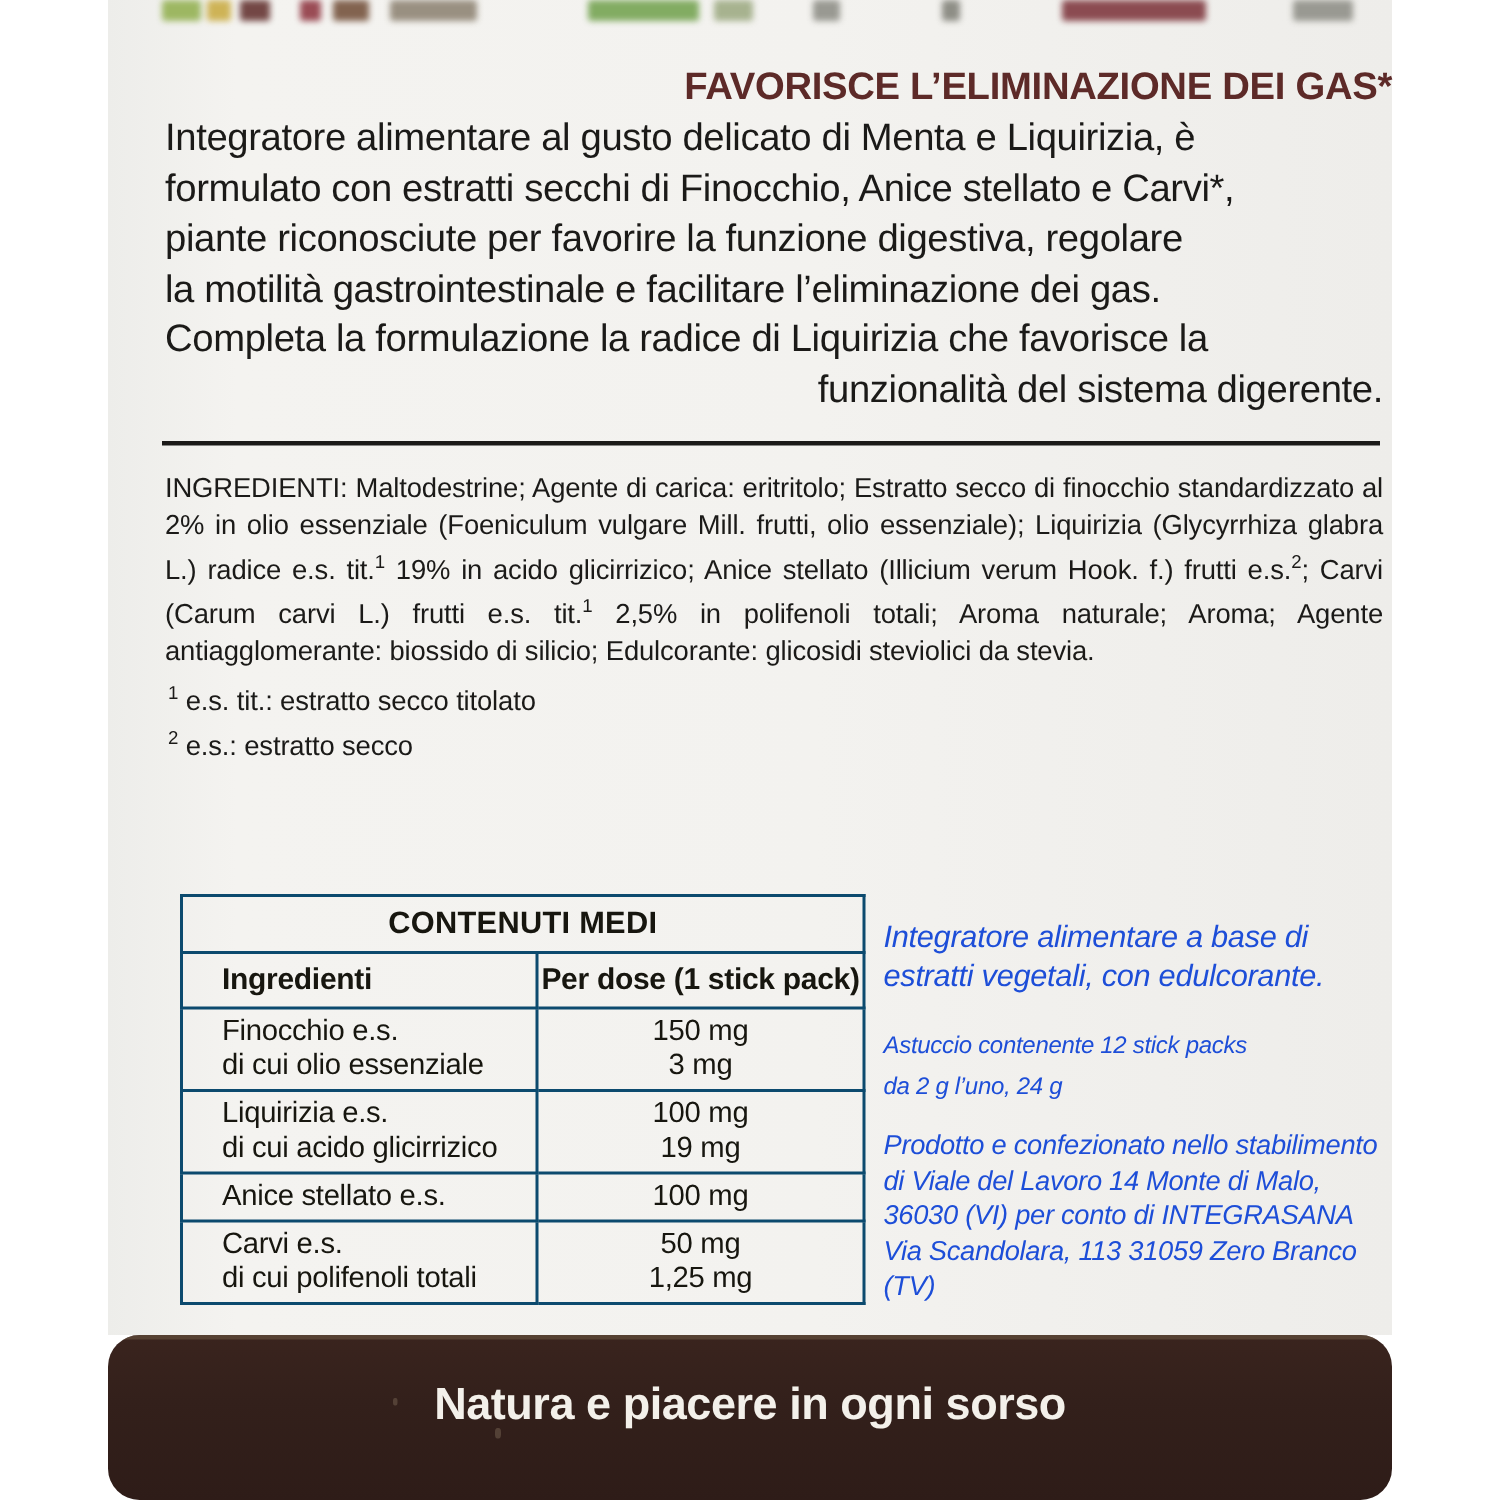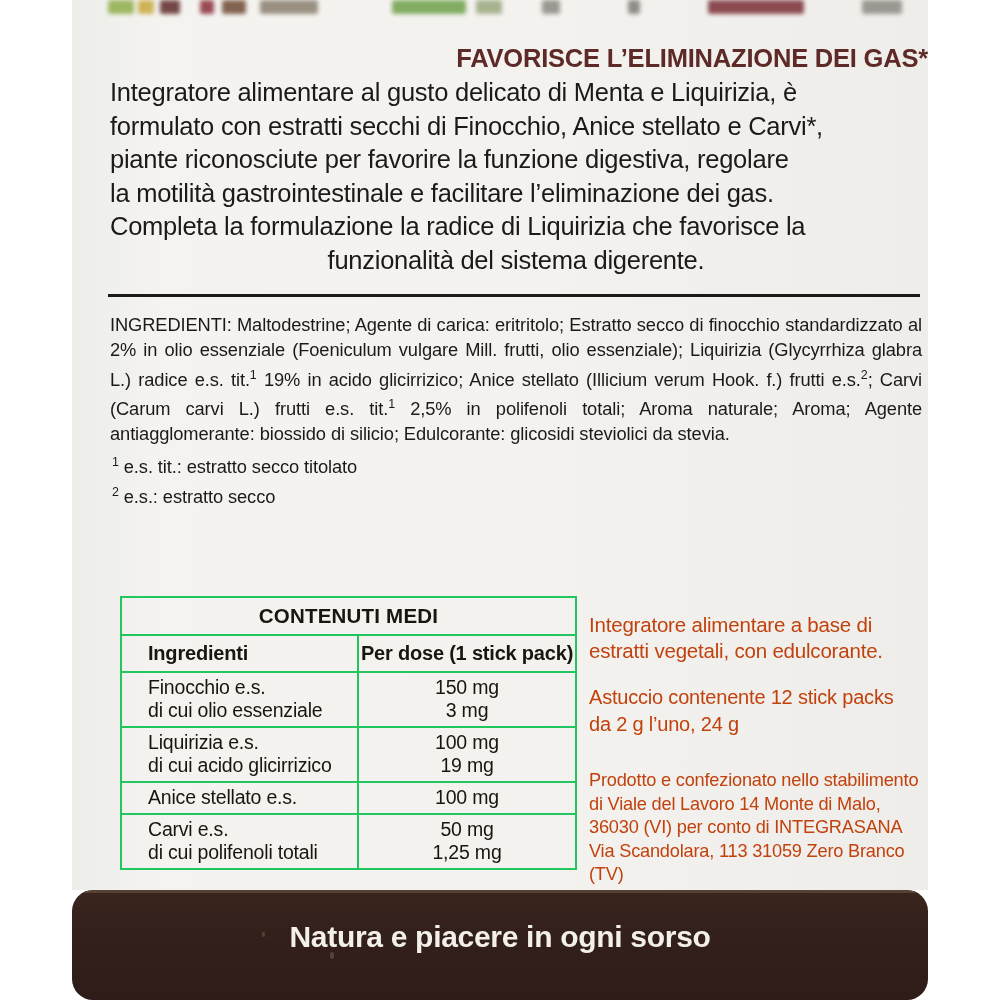--- a/index.html
+++ b/index.html
@@ -65,21 +65,21 @@
     position: absolute;
     left: 110px;
     top: 76px;
     width: 812px;
     color: #1b1a18;
     font-size: 25.5px;
     line-height: 33.5px;
     text-align: justify;
     letter-spacing: -0.25px;
   }
-  #intro .last { text-align: center; }
+  #intro .last { text-align: right; }
 
   
   #divider {
     position: absolute;
     left: 108px;
     top: 294px;
     width: 812px;
     height: 3px;
     background: #1b1a18;
   }
@@ -132,21 +132,21 @@
     top: 596px;
     width: 455px;
   }
   table#contenuti {
     border-collapse: collapse;
     width: 455px;
     color: #17160f;
     table-layout: fixed;
   }
   table#contenuti td, table#contenuti th {
-    border: 2px solid #22c55e;
+    border: 2px solid #0c4a6e;
     padding: 3px 0 4px 0;
     font-size: 19.5px;
     line-height: 23px;
     font-weight: normal;
     letter-spacing: -0.2px;
   }
   table#contenuti .cap {
     text-align: center;
     font-weight: bold;
     font-size: 20.5px;
@@ -163,35 +163,36 @@
   table#contenuti col.c1 { width: 237px; }
   table#contenuti col.c2 { width: 218px; }
   .sub { display: block; }
 
   
   #right-col {
     position: absolute;
     left: 589px;
     top: 612px;
     width: 340px;
-    color: #c2410c;
+    color: #1d4ed8;
+    font-style: italic;
   }
   #right-col .p1 {
     font-size: 20.5px;
     line-height: 26px;
     letter-spacing: -0.2px;
   }
   #right-col .p2 {
     margin-top: 20px;
-    font-size: 20px;
+    font-size: 16px;
     line-height: 27px;
     letter-spacing: -0.2px;
   }
   #right-col .p3 {
-    margin-top: 31px;
+    margin-top: 14px;
     font-size: 18.2px;
     line-height: 23.5px;
     letter-spacing: -0.2px;
   }
 
   
   #banner {
     position: absolute;
     left: 72px;
     top: 890px;

